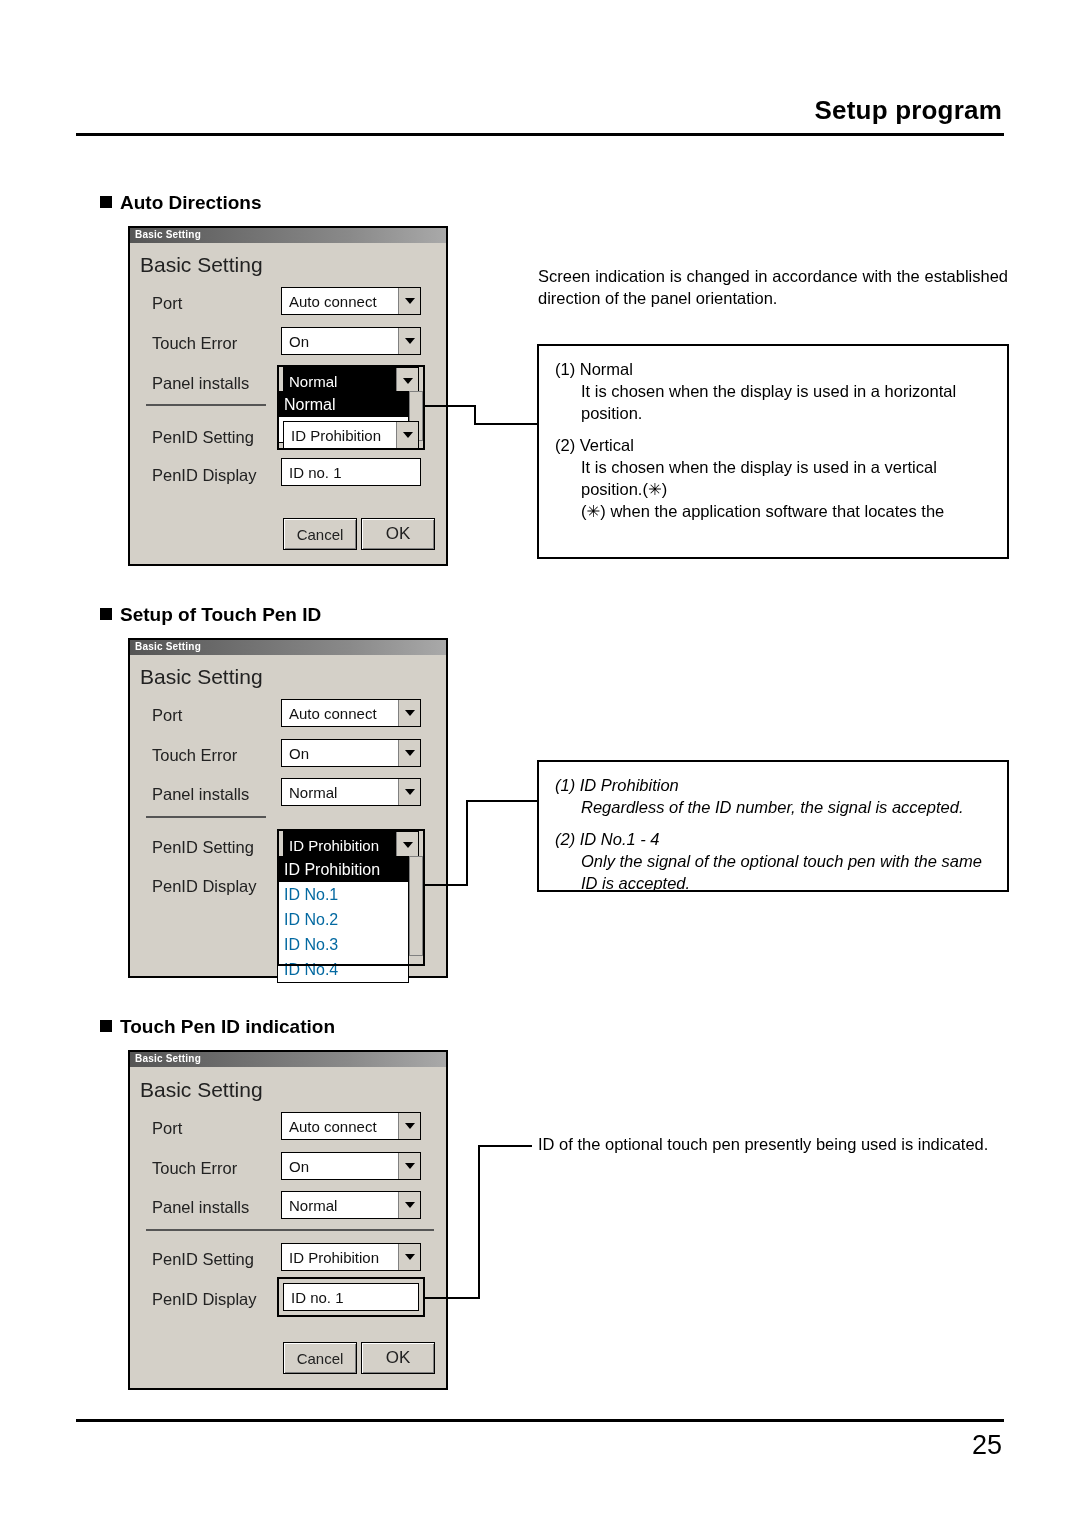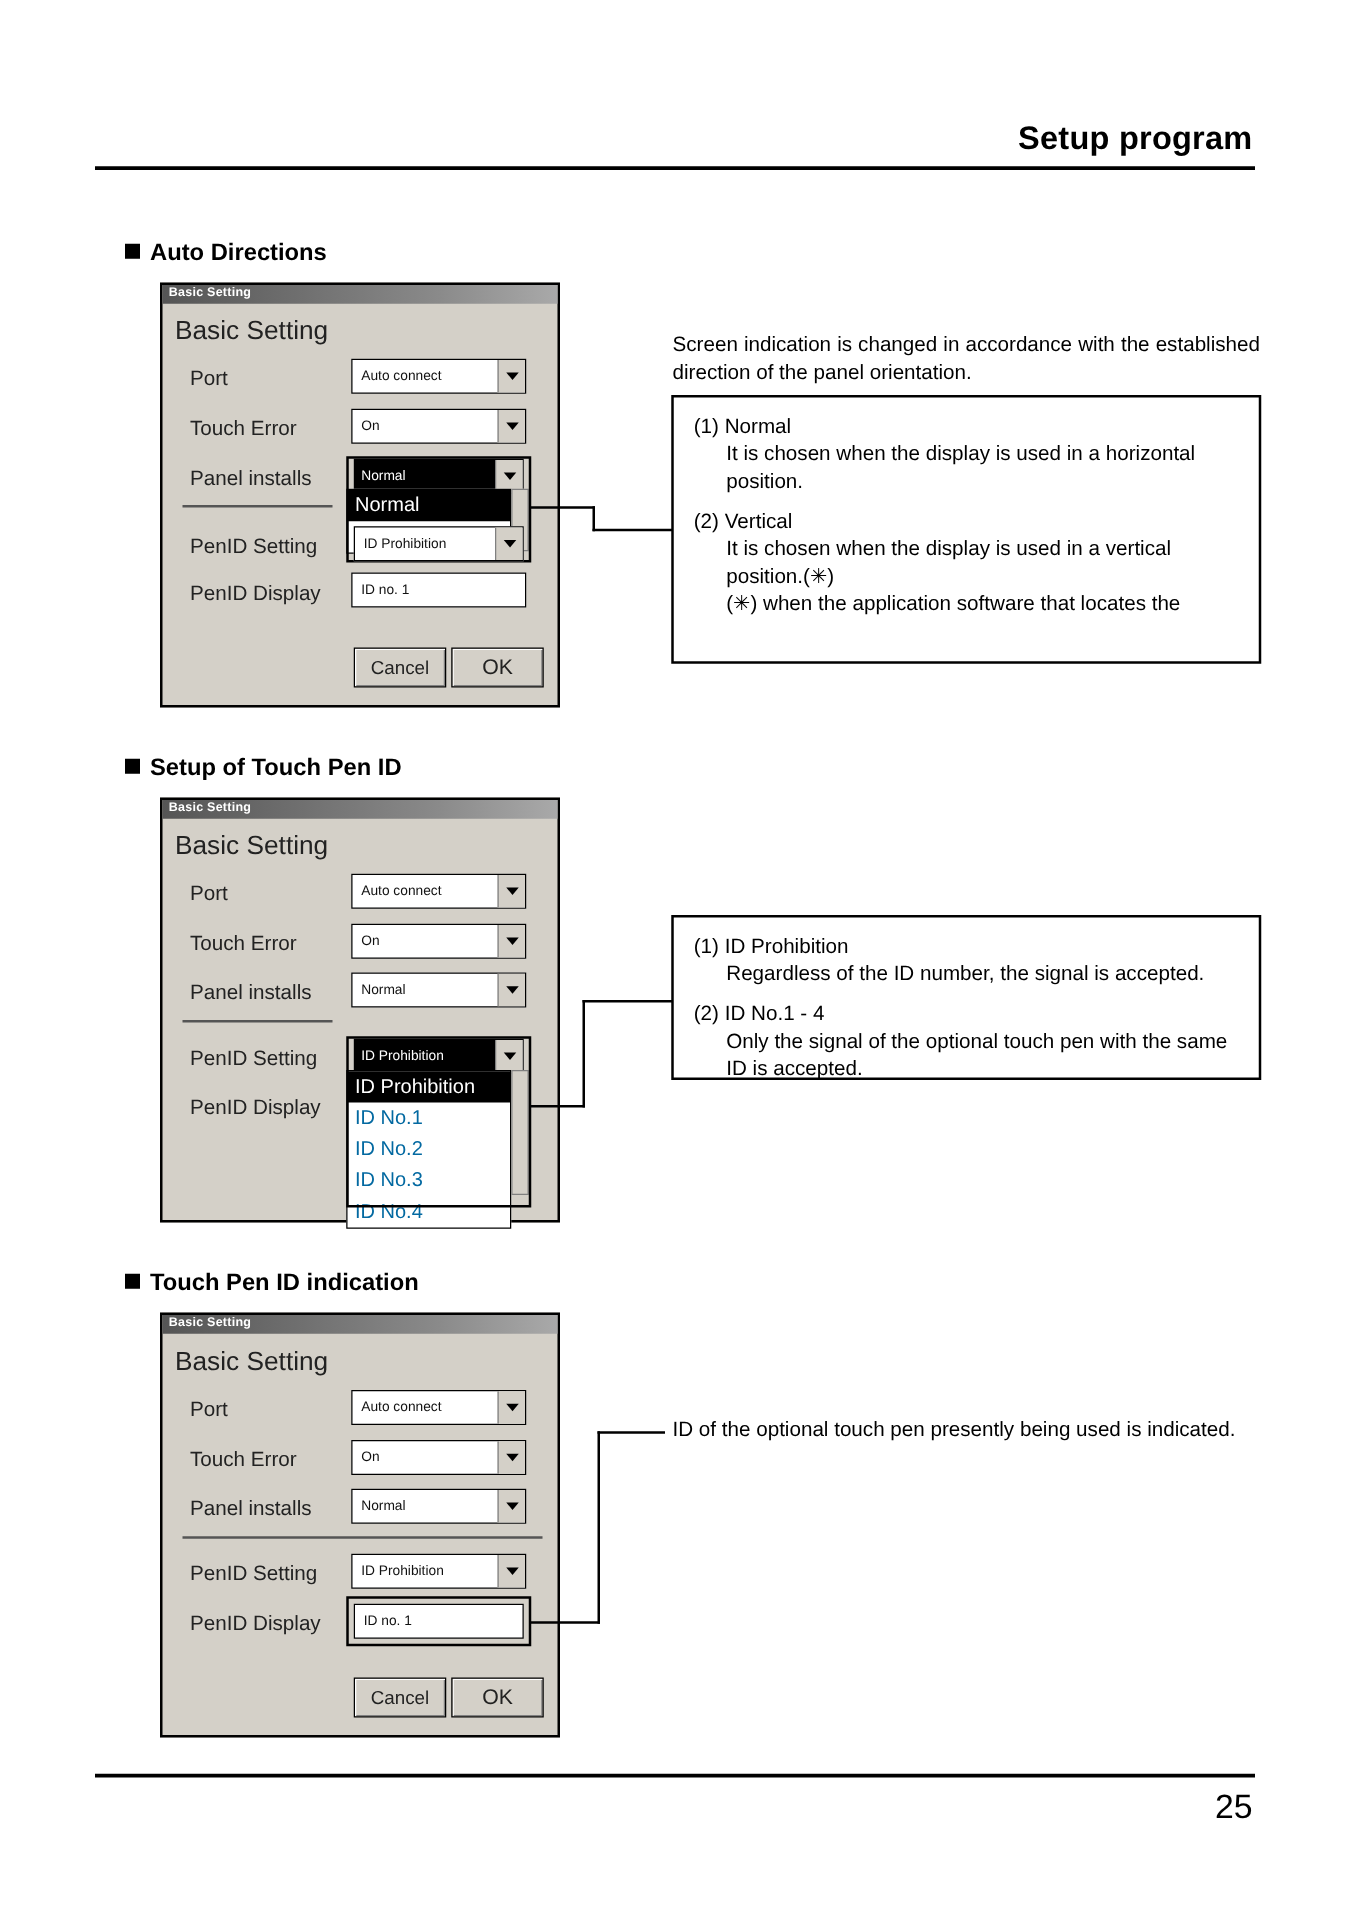--- a/index.html
+++ b/index.html
@@ -102,21 +102,21 @@
     color: #222;
     white-space: nowrap;
   }
   
   .combo {
     position: absolute;
     background: #fff;
     border: 1px solid #000;
     box-sizing: border-box;
     height: 28px;
-    font-size: 11px;
+    font-size: 15px;
     display: flex;
     align-items: center;
   }
   .combo .val {
     padding-left: 7px;
     flex: 1;
     white-space: nowrap;
     overflow: hidden;
     color: #111;
   }
@@ -206,20 +206,21 @@
     font-size: 16.5px;
     line-height: 22px;
     color: #000;
     text-align: justify;
   }
   .callout {
     position: absolute;
     border: 2px solid #000;
     box-sizing: border-box;
     padding: 12px 14px 12px 16px;
+    margin-top: 28px;
   }
   .callout p {
     margin: 0;
     font-size: 16.5px;
     line-height: 22px;
   }
   .callout .indent {
     padding-left: 26px;
   }
   .callout .gap { height: 10px; }
@@ -354,21 +355,21 @@
   <div class="scrollstub" style="left:409px; top:856px; width:14px; height:100px;"></div>
   <div class="emph" style="left:277px; top:829px; width:148px; height:137px;"></div>
 
   <div class="field-label" style="left:152px; top:877px;">PenID Display</div>
 
   <div class="conn conn-v" style="left:466px; top:800px; height:86px;"></div>
   <div class="conn conn-h" style="left:424px; top:884px; width:44px;"></div>
   <div class="conn conn-h" style="left:466px; top:800px; width:72px;"></div>
 
 
-  <div class="callout" style="left:537px; top:732px; width:472px; height:132px;">
+  <div class="callout" style="left:537px; top:732px; width:472px; height:132px;font-style:italic;">
     <p>(1) ID Prohibition</p>
     <p class="indent">Regardless  of the ID number, the signal is accepted.</p>
     <div class="gap"></div>
     <p>(2) ID No.1 - 4</p>
     <p class="indent">Only the signal of the optional touch pen with the same ID is accepted.</p>
   </div>
 
   <div class="section-head" style="left:100px; top:1016px;">
     <span class="bullet"></span><span>Touch Pen ID indication</span>
   </div>

